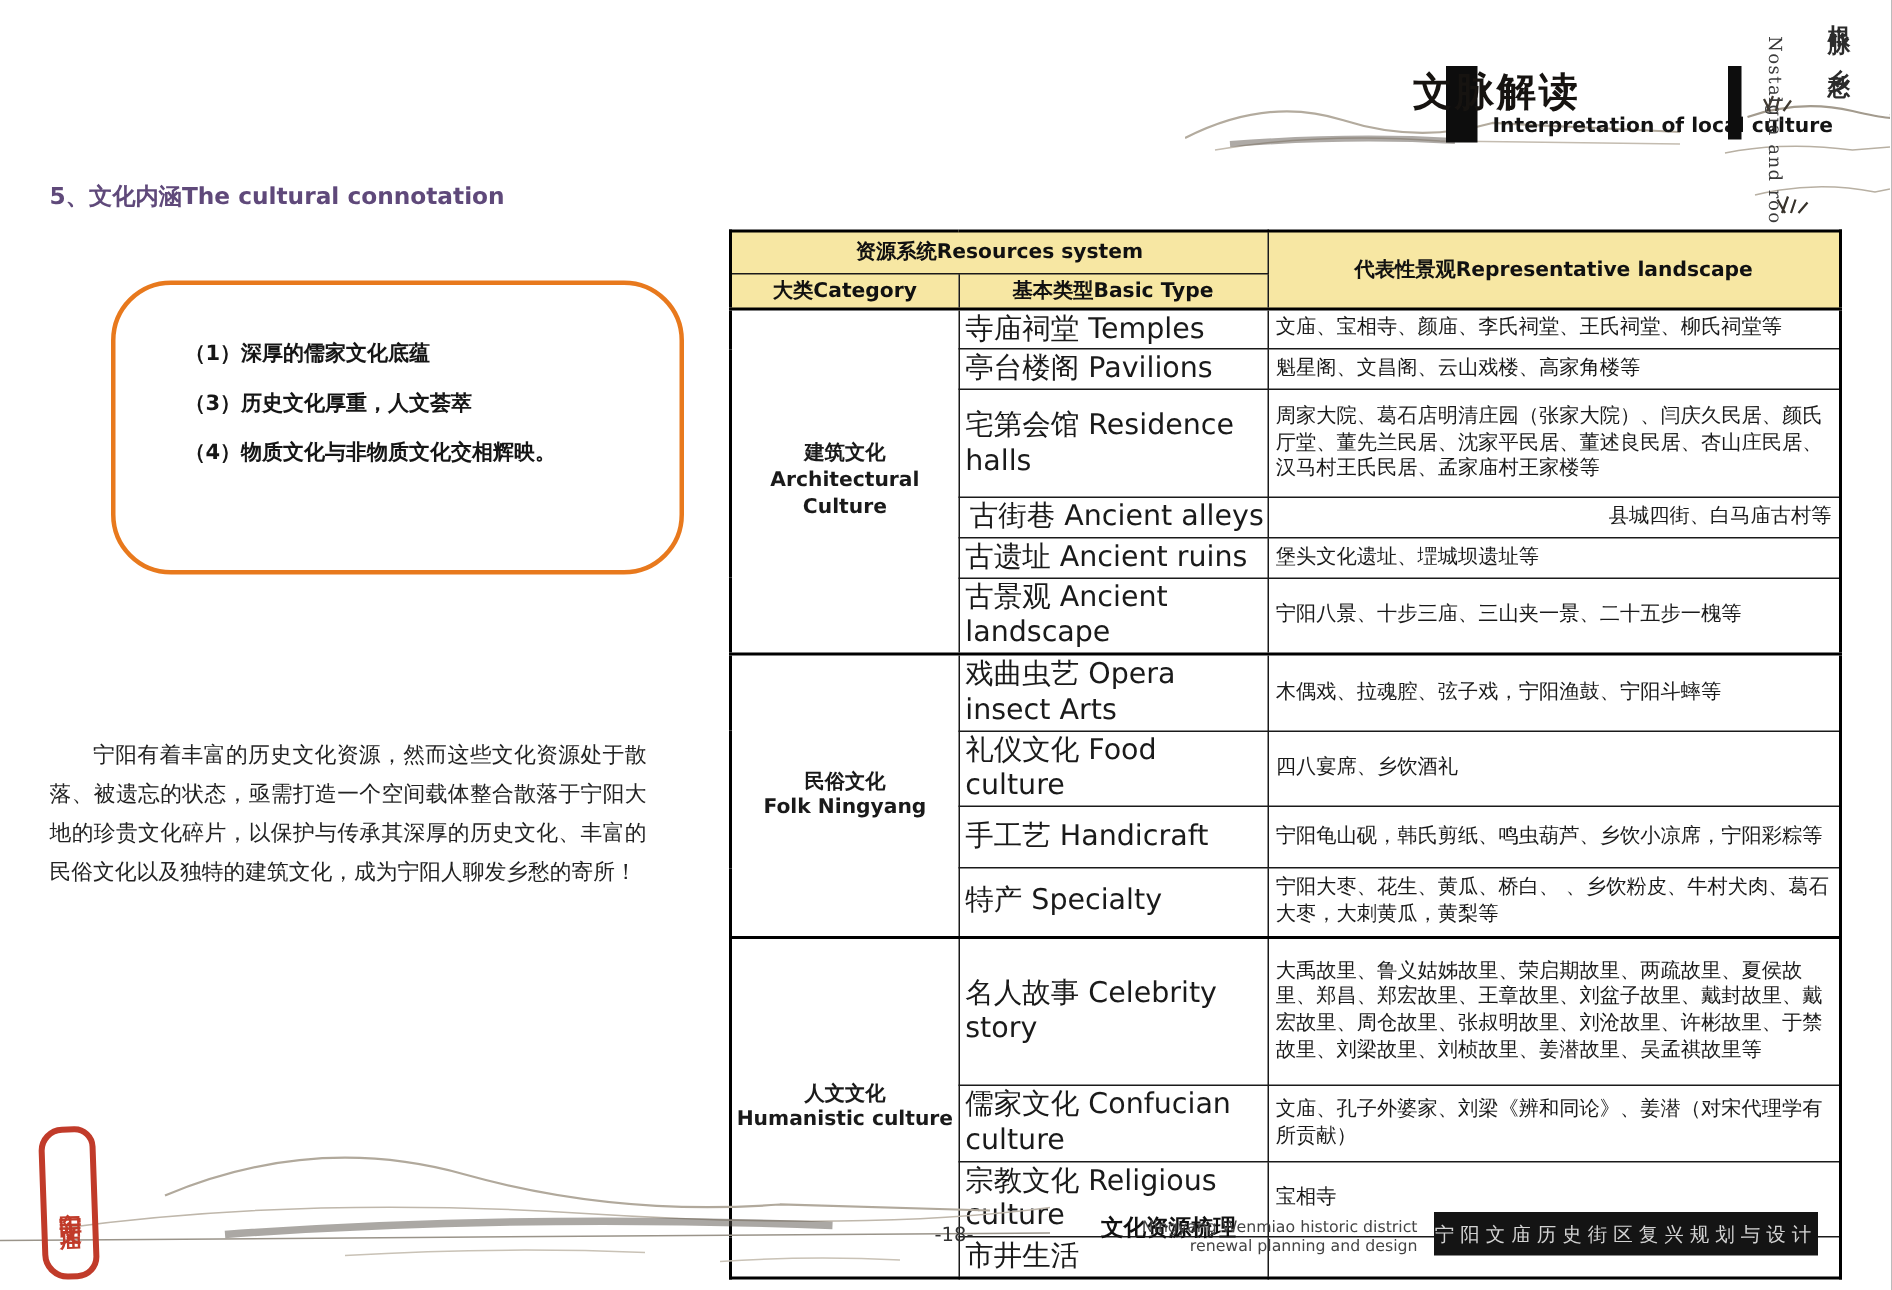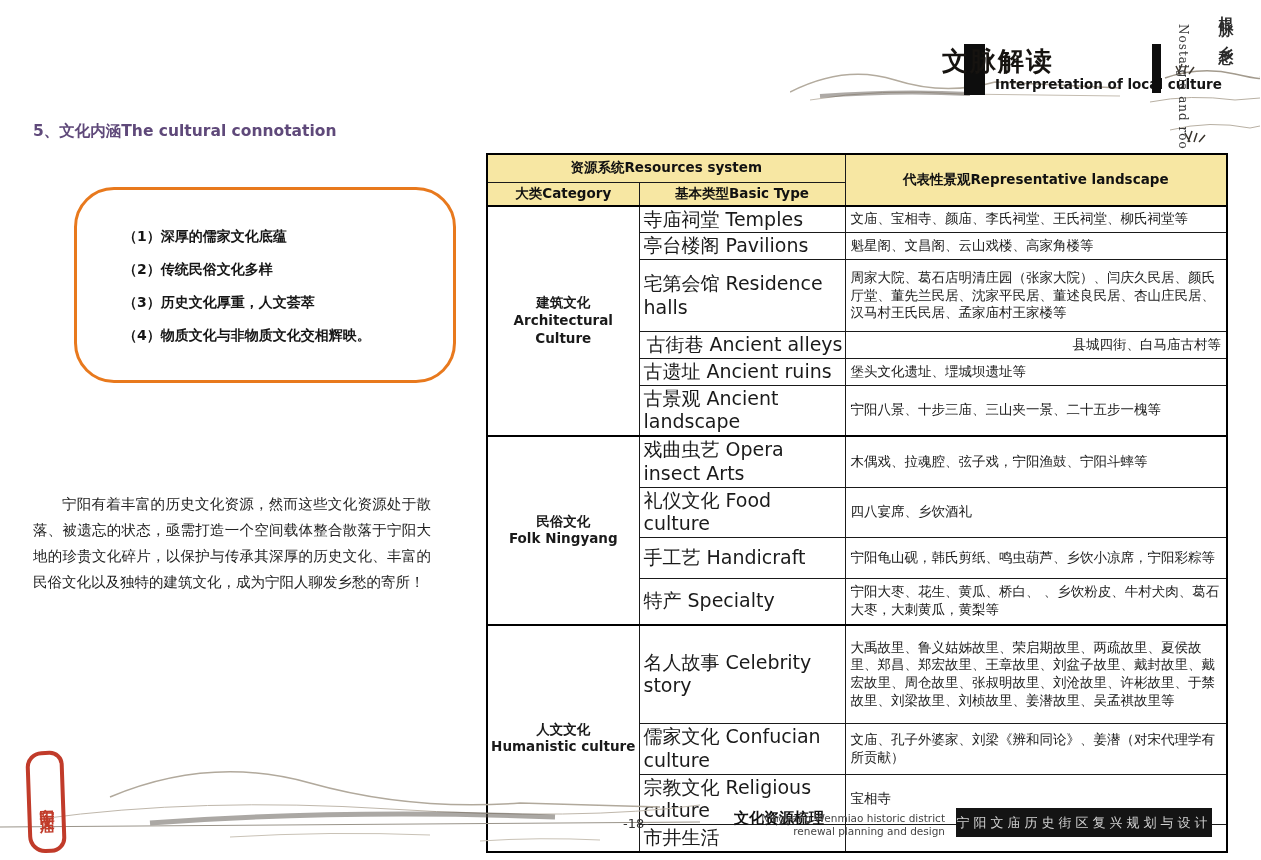--- a/index.html
+++ b/index.html
@@ -102,21 +102,20 @@
   <div class="hdr-square"></div>
   <div class="hdr-title">文脉解读</div>
   <div class="hdr-sub">Interpretation of local culture</div>
   <div class="hdr-bar"></div>
   <div class="side-cn">根脉·乡愁</div>
   <div class="side-en">Nostalgia and roo</div>
 
   <div class="section-title">5、文化内涵The cultural connotation</div>
   <div class="hl-box">
     <div class="hl-item">（1）深厚的儒家文化底蕴</div>
-    <div class="hl-item">（2）传统民俗文化多样</div>
     <div class="hl-item">（3）历史文化厚重，人文荟萃</div>
     <div class="hl-item">（4）物质文化与非物质文化交相辉映。</div>
   </div>
   <div class="para">宁阳有着丰富的历史文化资源，然而这些文化资源处于散落、被遗忘的状态，亟需打造一个空间载体整合散落于宁阳大地的珍贵文化碎片，以保护与传承其深厚的历史文化、丰富的民俗文化以及独特的建筑文化，成为宁阳人聊发乡愁的寄所！</div>
 
   <table class="res-table">
     <colgroup>
         <col style="width:152px">
         <col style="width:206px">
         <col style="width:382px">

